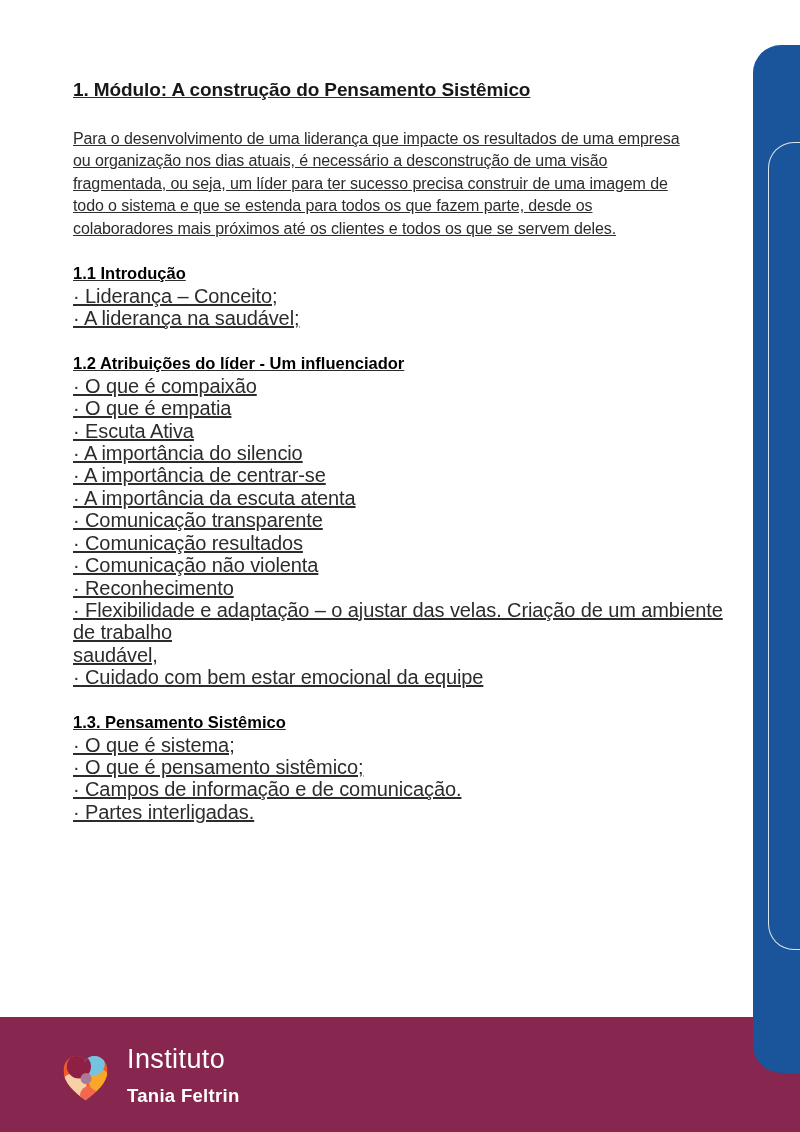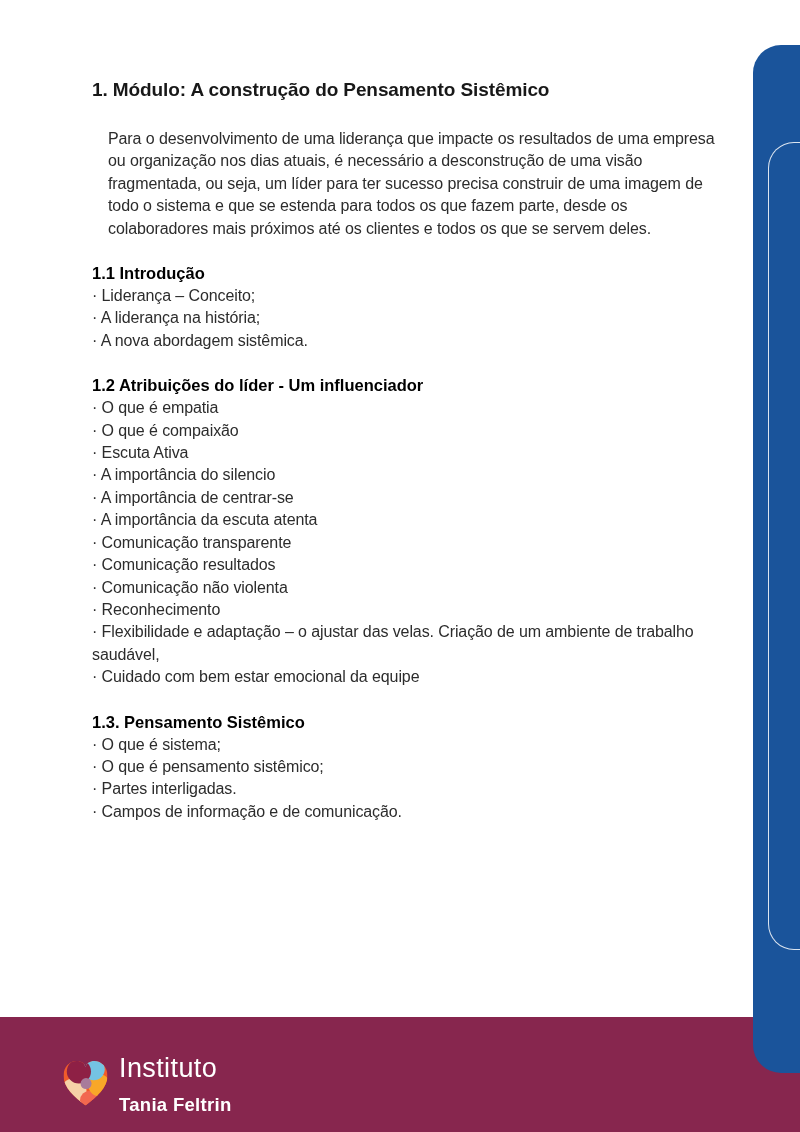--- a/index.html
+++ b/index.html
@@ -40,23 +40,24 @@
     left: 0;
     bottom: 0;
     width: 100%;
     height: 115px;
     background: #87264e;
     z-index: 2;
   }
   .brand {
     position: absolute;
     left: 58px;
-    top: 38px;
+    top: 29px;
     display: flex;
-    align-items: flex-start;
+    align-items: flex-end;
+    gap: 8px;
   }
   .brand-heart { width: 55px; height: 56px; display: block; }
   .brand-text {
     margin-left: 6px;
     color: #ffffff;
     display: flex;
     flex-direction: column;
     line-height: 1;
   }
   .brand-name {
@@ -67,50 +68,51 @@
   .brand-subname {
     margin-top: 14px;
     font-size: 18.5px;
     font-weight: 600;
     letter-spacing: 0.3px;
   }
 
   
   .content {
     position: absolute;
-    left: 92px;
+    left: 73px;
     top: 78px;
     width: 670px;
     z-index: 1;
     color: #2c2c2c;
+    text-decoration: underline;
   }
   .page-title {
     margin: 0 0 27px 0;
     font-size: 19px;
     line-height: 23px;
     font-weight: 700;
     color: #181818;
     letter-spacing: -0.1px;
   }
   .para {
-    margin: 0 0 22px 16px;
+    margin: 0 0 22px 0;
     font-size: 16px;
     line-height: 22.4px;
     white-space: pre-line;
     letter-spacing: -0.1px;
   }
   .section-heading {
     margin: 22px 0 0 0;
     font-size: 16.5px;
     line-height: 23px;
     font-weight: 700;
     color: #000000;
   }
   .list-item {
-    font-size: 16px;
+    font-size: 20px;
     line-height: 22.4px;
     white-space: pre-line;
     letter-spacing: -0.1px;
   }
 </style>
 </head>
 <body>
 
 <div class="content">
   <h1 class="page-title">1. Módulo: A construção do Pensamento Sistêmico</h1>
@@ -118,51 +120,50 @@
   <p class="para">Para o desenvolvimento de uma liderança que impacte os resultados de uma empresa
 ou organização nos dias atuais, é necessário a desconstrução de uma visão
 fragmentada, ou seja, um líder para ter sucesso precisa construir de uma imagem de
 todo o sistema e que se estenda para todos os que fazem parte, desde os
 colaboradores mais próximos até os clientes e todos os que se servem deles.</p>
 
   <section>
     <h2 class="section-heading">1.1 Introdução</h2>
     <div class="list">
         <div class="list-item">· Liderança – Conceito;</div>
-        <div class="list-item">· A liderança na história;</div>
-        <div class="list-item">· A nova abordagem sistêmica.</div>
+        <div class="list-item">· A liderança na saudável;</div>
       </div>
   </section>
 
   <section>
     <h2 class="section-heading">1.2 Atribuições do líder - Um influenciador</h2>
     <div class="list">
+        <div class="list-item">· O que é compaixão</div>
         <div class="list-item">· O que é empatia</div>
-        <div class="list-item">· O que é compaixão</div>
         <div class="list-item">· Escuta Ativa</div>
         <div class="list-item">· A importância do silencio</div>
         <div class="list-item">· A importância de centrar-se</div>
         <div class="list-item">· A importância da escuta atenta</div>
         <div class="list-item">· Comunicação transparente</div>
         <div class="list-item">· Comunicação resultados</div>
         <div class="list-item">· Comunicação não violenta</div>
         <div class="list-item">· Reconhecimento</div>
         <div class="list-item">· Flexibilidade e adaptação – o ajustar das velas. Criação de um ambiente de trabalho
 saudável,</div>
         <div class="list-item">· Cuidado com bem estar emocional da equipe</div>
       </div>
   </section>
 
   <section>
     <h2 class="section-heading">1.3. Pensamento Sistêmico</h2>
     <div class="list">
         <div class="list-item">· O que é sistema;</div>
         <div class="list-item">· O que é pensamento sistêmico;</div>
+        <div class="list-item">· Campos de informação e de comunicação.</div>
         <div class="list-item">· Partes interligadas.</div>
-        <div class="list-item">· Campos de informação e de comunicação.</div>
       </div>
   </section>
 </div>
 
 <div class="accent-panel">
   <div class="accent-outline"></div>
 </div>
 
 <div class="footer-bar">
   <div class="brand">

